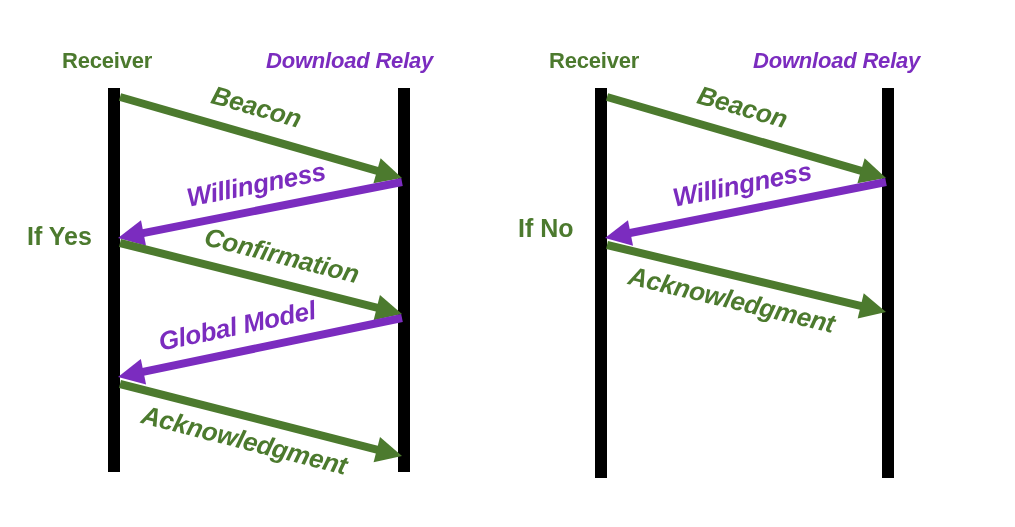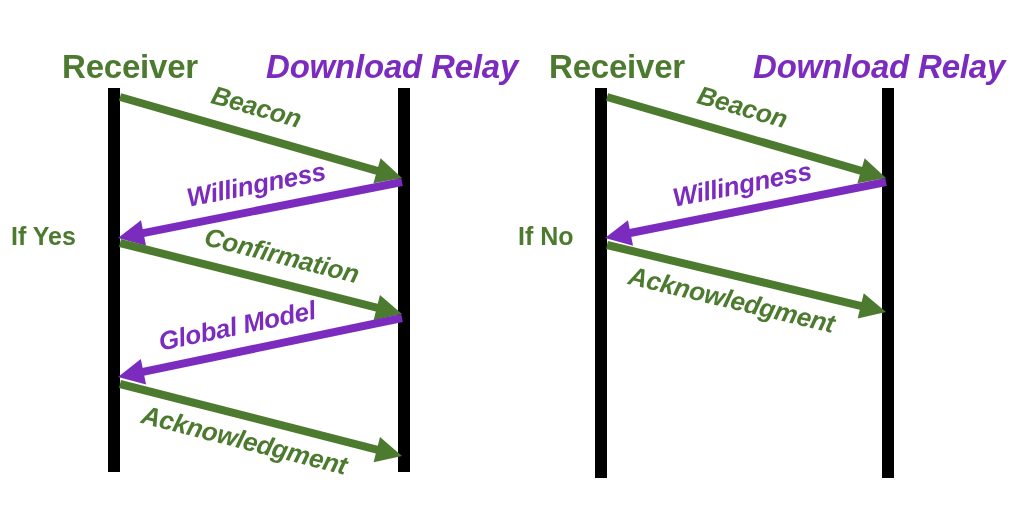--- a/index.html
+++ b/index.html
@@ -17,21 +17,21 @@
   #canvas {
     position: absolute;
     left: 0;
     top: 0;
     width: 1015px;
     height: 527px;
   }
   .hdr {
     position: absolute;
     font-weight: bold;
-    font-size: 33px;
+    font-size: 22px;
     white-space: nowrap;
     letter-spacing: -0.2px;
   }
   .hdr-green { color: #4C7A2E; }
   .hdr-purple { color: #7B2CBF; font-style: italic; }
   .cond {
     position: absolute;
     font-weight: bold;
     font-size: 25px;
     color: #4C7A2E;
@@ -97,16 +97,16 @@
       <div class="msg msg-green" style="left: 205.308px; top: 220.667px; transform: rotate(14.13deg);">Confirmation</div>
       <div class="msg msg-purple" style="left: 158.558px; top: 327.062px; transform: rotate(-11.74deg);">Global Model</div>
       <div class="msg msg-green" style="left: 141.768px; top: 399.392px; transform: rotate(14.32deg);">Acknowledgment</div>
       <div class="msg msg-green" style="left: 697.949px; top: 79.331px; transform: rotate(16.19deg);">Beacon</div>
       <div class="msg msg-purple" style="left: 673.369px; top: 182.903px; transform: rotate(-11.27deg);">Willingness</div>
       <div class="msg msg-green" style="left: 628.829px; top: 259.981px; transform: rotate(13.5deg);">Acknowledgment</div>
       <div class="hdr hdr-green" style="left: 62px; top: 48px;">Receiver</div>
       <div class="hdr hdr-purple" style="left: 266px; top: 48px;">Download Relay</div>
       <div class="hdr hdr-green" style="left: 549px; top: 48px;">Receiver</div>
       <div class="hdr hdr-purple" style="left: 753px; top: 48px;">Download Relay</div>
-      <div class="cond" style="left: 11px; top: 222px;">If Yes</div>
-      <div class="cond" style="left: 518px; top: 222px;">If No</div>
+      <div class="cond" style="left: 27px; top: 222px;">If Yes</div>
+      <div class="cond" style="left: 518px; top: 214px;">If No</div>
     </div>
 </div>
 
 </body></html>

